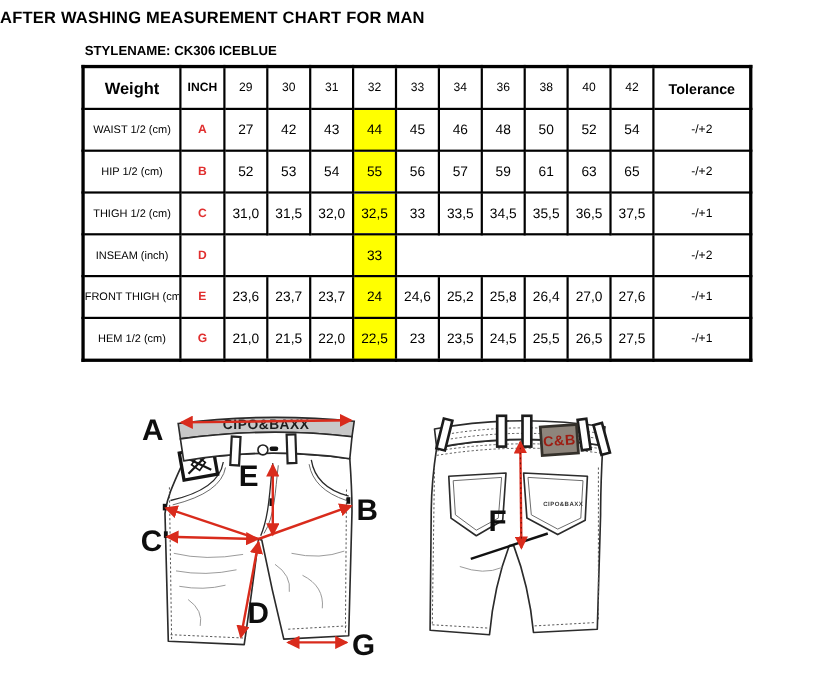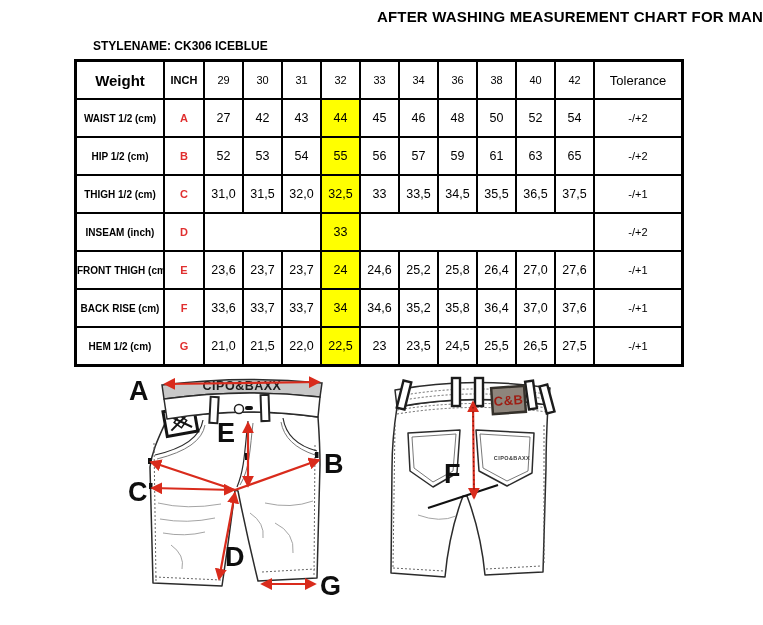--- a/index.html
+++ b/index.html
@@ -1,43 +1,43 @@
 <!DOCTYPE html>
 <html style="--highlight: #ffff00; --letter-red: #e02f2f; --arrow-red: #d92b1c; --band-grey: #c8c8c8; --patch-bg: #8e857c; --patch-text: #9e1c12;"><head>
 <meta charset="utf-8">
 <style>
   html,body{margin:0;padding:0;}
   body{
     width:763px;height:625px;position:relative;background:#fff;
     font-family:"Liberation Sans",sans-serif;color:#000;overflow:hidden;
   }
   .title{
-    position:absolute;top:8px;left:0;width:763px;text-align:right;
+    position:absolute;top:8px;left:0;width:763px;text-align:left;
     font-size:15px;font-weight:bold;letter-spacing:.2px;
   }
   .stylename{
-    position:absolute;top:39px;left:93px;font-size:12px;font-weight:bold;
+    position:absolute;top:39px;left:77px;font-size:12px;font-weight:bold;
   }
   table.meas{
     position:absolute;left:74px;top:59px;width:586px;
     border-collapse:collapse;table-layout:fixed;border:3px solid #000;
   }
   table.meas th,table.meas td{
     border:2px solid #000;height:36px;text-align:center;vertical-align:middle;
     padding:0;overflow:hidden;white-space:nowrap;
   }
   .c-weight{width:86px;}
   .c-inch{width:38px;margin-left:29px;}
   .c-size{width:37px;}
   .c-tol{width:86px;}
   .h-weight{font-size:15px;font-weight:bold;text-align:left;padding-left:5px;margin-top:36px;}
   .h-inch{font-size:11px;font-weight:bold;}
   .h-size{font-size:11px;font-weight:normal;}
-  .h-tol{font-size:13px;font-weight:normal;margin-left:27px;}
-  .row-label{font-size:10px;text-align:left;padding-left:4px;font-weight:bold;}
+  .h-tol{font-size:13px;font-weight:bold;margin-left:27px;}
+  .row-label{font-size:10px;text-align:left;padding-left:4px;font-weight:normal;}
   .letter{font-size:11px;font-weight:bold;color:var(--letter-red,#e02f2f);}
   .val{font-size:12.5px;}
   .tol{font-size:11px;}
   .hl{background:var(--highlight,#ffff00);}
   svg{position:absolute;font-family:"Liberation Sans",sans-serif;}
   #front-svg{left:125px;top:373px;}
   #back-svg{left:388px;top:373px;}
   .outline{fill:#fff;stroke:#2b2b2b;stroke-width:1.5;stroke-linejoin:round;}
   .line{fill:none;stroke:#2b2b2b;stroke-width:1.2;}
   .thin{fill:none;stroke:#6a6a6a;stroke-width:.9;}
@@ -138,35 +138,20 @@
         <td class="val hl">24</td>
         <td class="val">24,6</td>
         <td class="val">25,2</td>
         <td class="val">25,8</td>
         <td class="val">26,4</td>
         <td class="val">27,0</td>
         <td class="val">27,6</td>
         <td class="tol">-/+1</td>
       </tr>
       <tr>
-        <td class="row-label">BACK RISE (cm)</td>
-        <td class="letter">F</td>
-        <td class="val">33,6</td>
-        <td class="val">33,7</td>
-        <td class="val">33,7</td>
-        <td class="val hl">34</td>
-        <td class="val">34,6</td>
-        <td class="val">35,2</td>
-        <td class="val">35,8</td>
-        <td class="val">36,4</td>
-        <td class="val">37,0</td>
-        <td class="val">37,6</td>
-        <td class="tol">-/+1</td>
-      </tr>
-      <tr>
         <td class="row-label">HEM 1/2  (cm)</td>
         <td class="letter">G</td>
         <td class="val">21,0</td>
         <td class="val">21,5</td>
         <td class="val">22,0</td>
         <td class="val hl">22,5</td>
         <td class="val">23</td>
         <td class="val">23,5</td>
         <td class="val">24,5</td>
         <td class="val">25,5</td>

